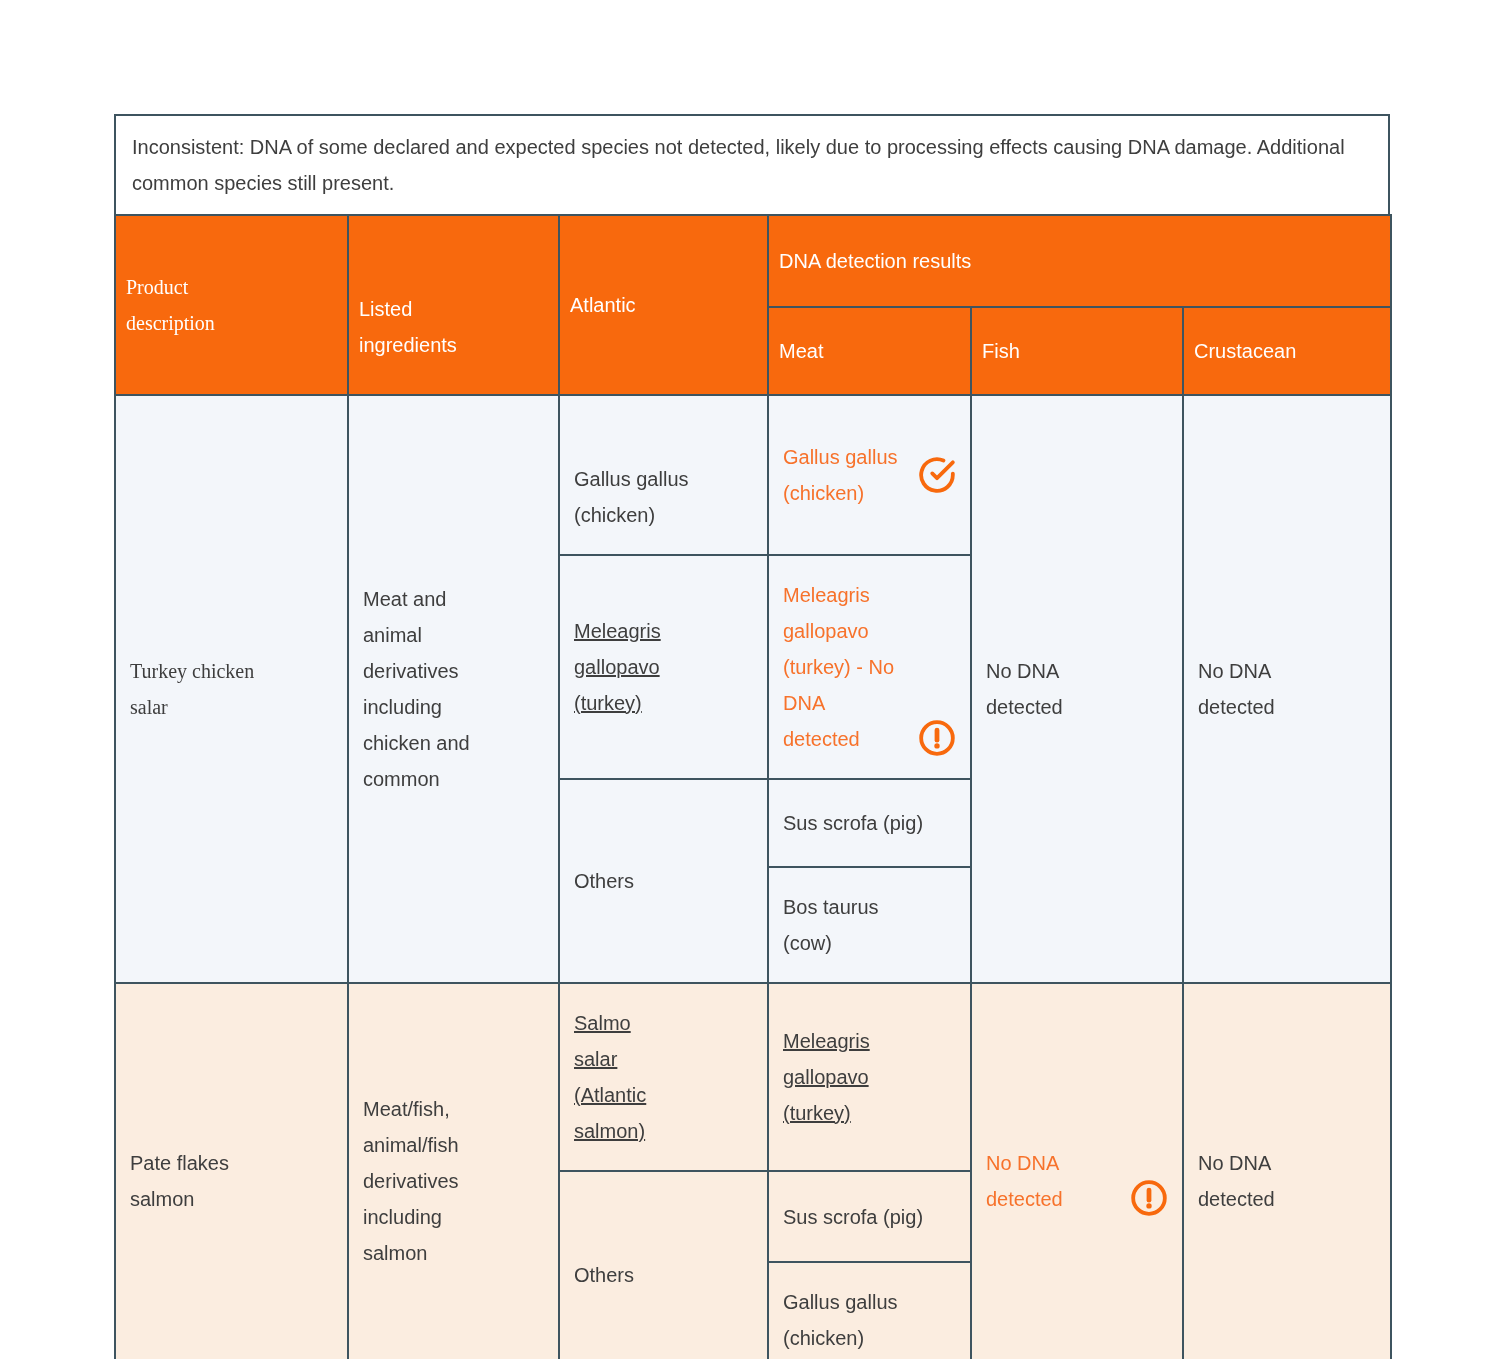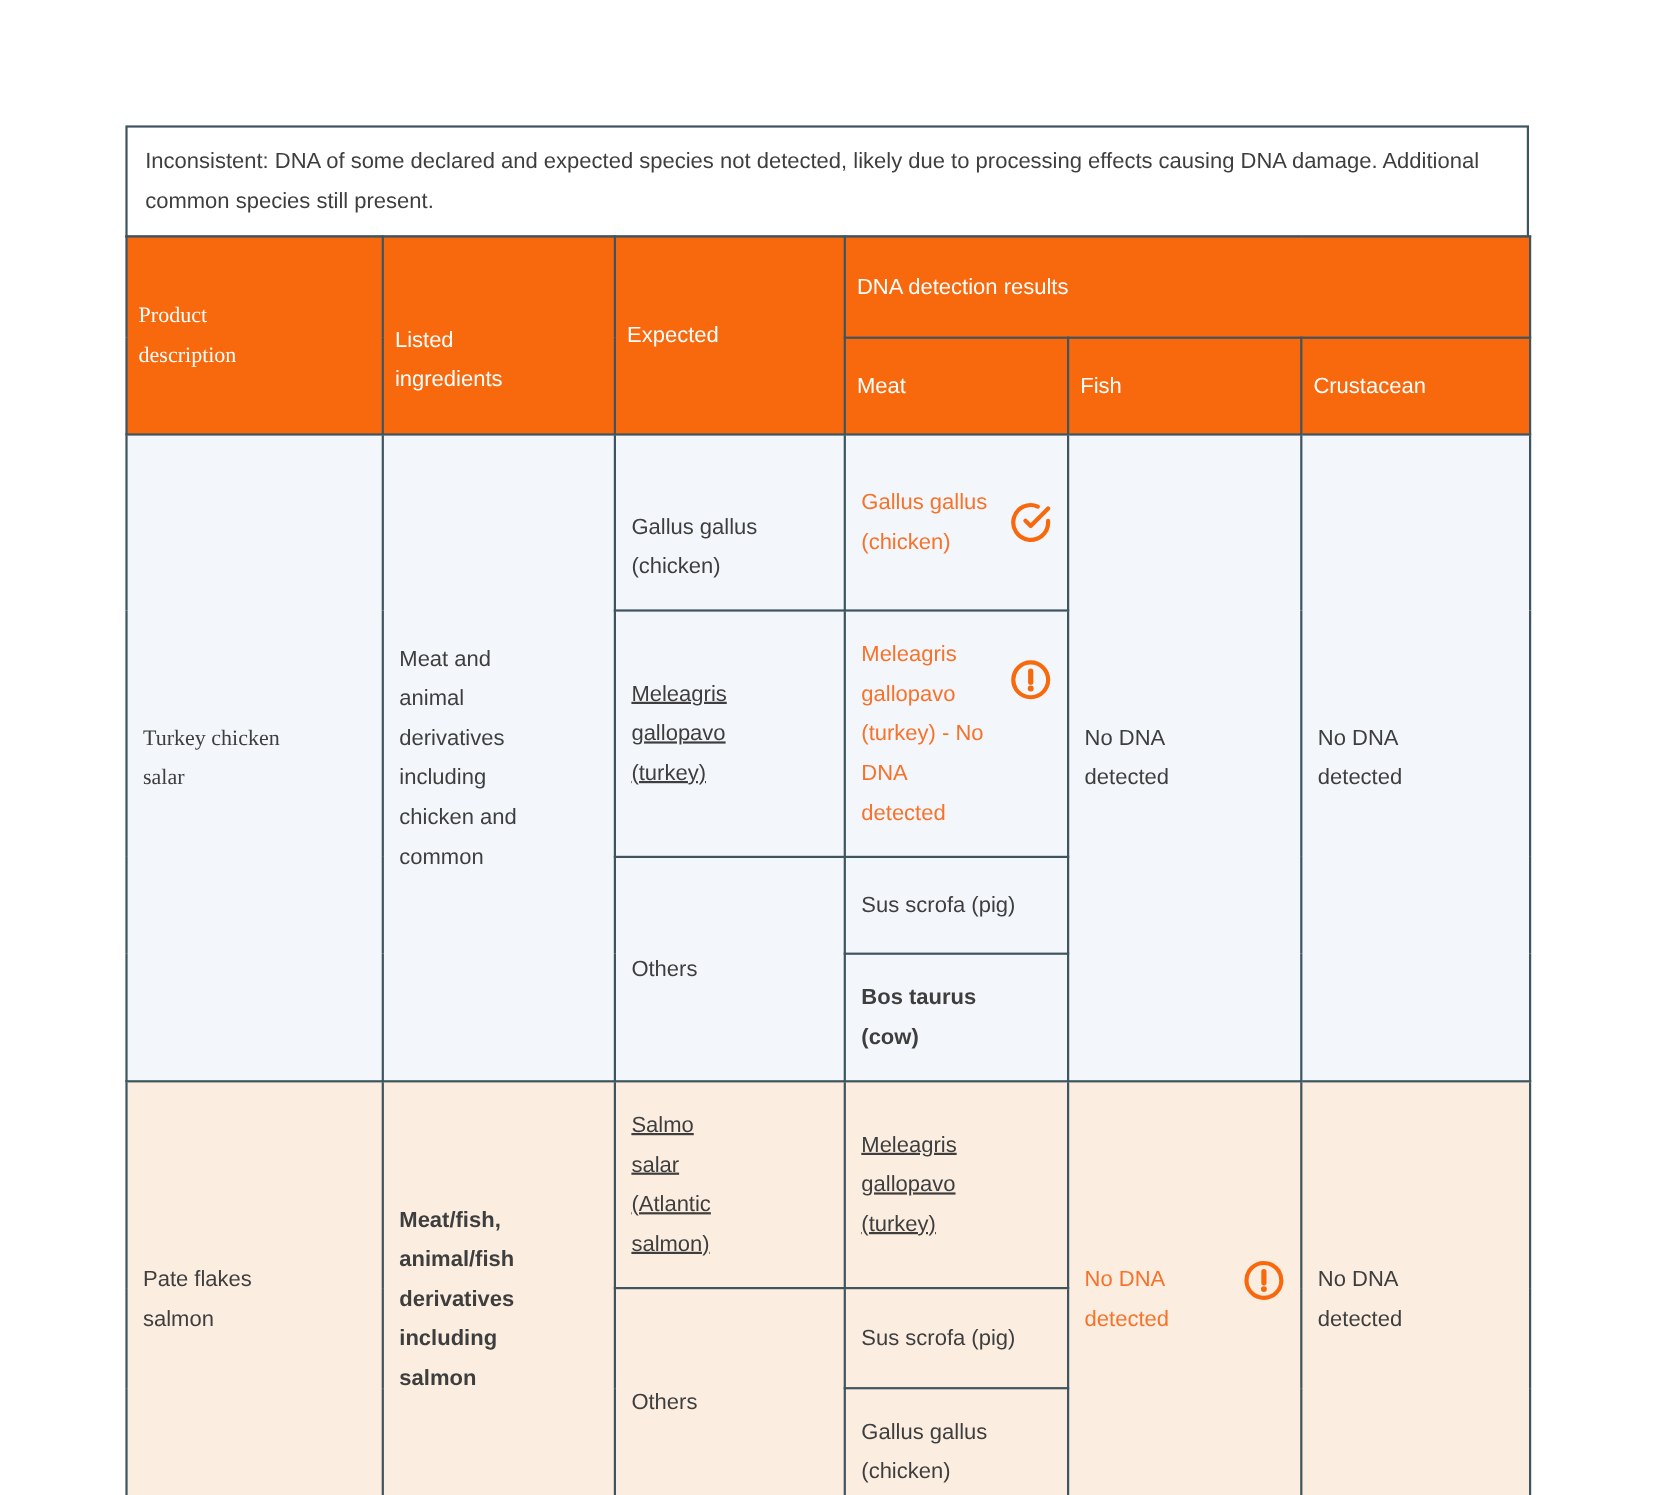--- a/index.html
+++ b/index.html
@@ -32,25 +32,25 @@
     vertical-align:middle;
   }
   .tbl th{
     background:var(--orange);color:#ffffff;text-align:left;padding:6px 10px;
   }
   .tbl td{padding:21px 14px;text-align:left;}
   td.t{background:var(--bg-turkey);}
   td.s{background:var(--bg-salmon);}
   .otext{color:var(--orange-text);}
   span.tx{display:inline-block;}
-  .w100{max-width:100px;} .w105{max-width:105px;text-decoration:underline;} .w110{max-width:110px;font-weight:bold;}
+  .w100{max-width:100px;} .w105{max-width:105px;text-decoration:underline;} .w110{max-width:110px;}
   .w120{max-width:120px;} .w125{max-width:125px;} .w135{max-width:135px;margin-top:44px;}
   .w150{max-width:150px;font-family:Liberation Serif, serif;}
   .flex-c{display:flex;align-items:center;justify-content:space-between;gap:6px;}
-  .flex-t{display:flex;align-items:flex-start;justify-content:space-between;gap:19px;}
+  .flex-t{display:flex;align-items:flex-end;justify-content:space-between;gap:19px;}
   .icon{width:38px;height:38px;flex:none;}
   .mt22{margin-top:22px;}
 </style>
 </head>
 <body>
 
 <div class="wrap">
 
   <div class="note">Inconsistent: DNA of some declared and expected species not detected, likely due to processing effects causing DNA damage. Additional common species still present.</div>
 
@@ -60,21 +60,21 @@
         <col style="width:211px">
         <col style="width:209px">
       <col style="width:203px">
         <col style="width:212px">
         <col style="width:208px">
     </colgroup>
     <thead>
       <tr style="height:92px">
         <th rowspan="2" style="height:180px"><span class="tx w150">Product description</span></th>
         <th rowspan="2"><span class="tx w135">Listed ingredients</span></th>
-        <th rowspan="2"><span class="tx">Expected</span></th>
+        <th rowspan="2"><span class="tx">Atlantic</span></th>
         <th colspan="3"><span class="tx">DNA detection results</span></th>
       </tr>
       <tr style="height:88px">
         <th><span class="tx">Meat</span></th>
         <th><span class="tx">Fish</span></th>
         <th><span class="tx">Crustacean</span></th>
       </tr>
     </thead>
     <tbody>
 

